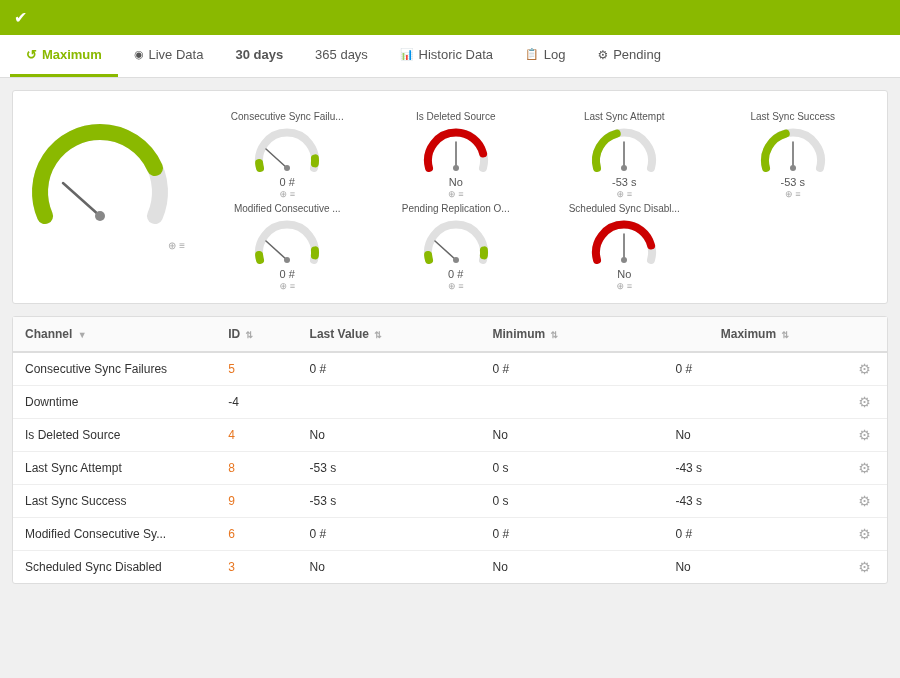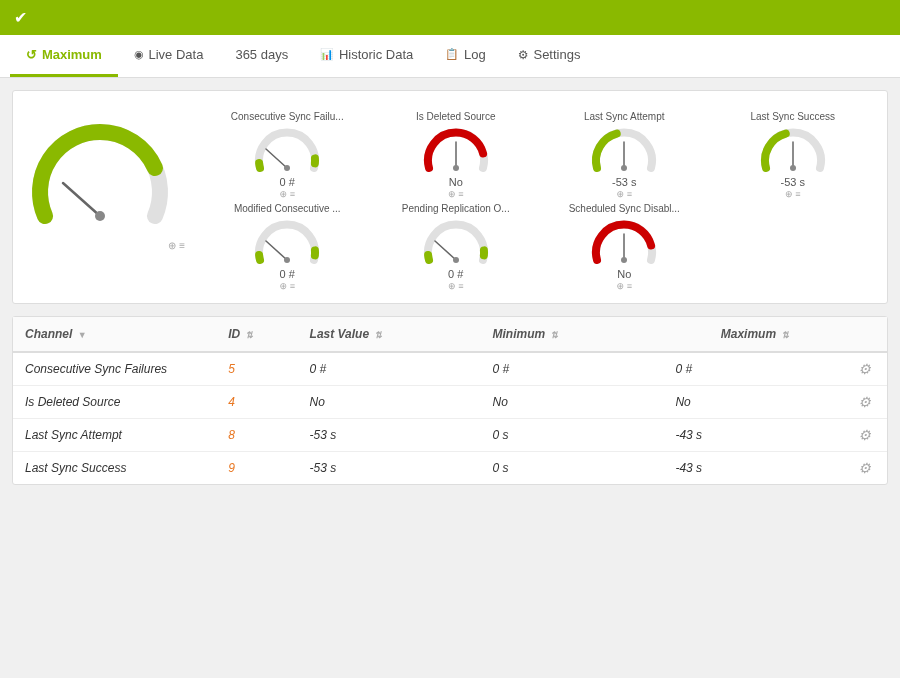--- a/index.html
+++ b/index.html
@@ -29,21 +29,21 @@
     .gauge-wrap { display: flex; flex-direction: column; align-items: center; }
     .gauge-label { font-size: 10px; color: #555; margin-bottom: 2px; text-align: right; white-space: nowrap; overflow: hidden; text-overflow: ellipsis; max-width: 120px; }
     .gauge-value { font-size: 11px; color: #555; margin-top: 2px; }
     .gauge-controls { font-size: 9px; color: #aaa; margin-top: 1px; }
 
     .main-gauge-bottom { display: flex; justify-content: space-between; width: 150px; margin-top: 4px; font-size: 11px; color: #555; }
     .main-gauge-center { font-size: 13px; color: #8ab900; }
 
     
     .table-panel { background: white; border: 1px solid #ddd; border-radius: 3px; padding: 0; }
-    table { width: 100%; border-collapse: collapse; font-style: italic; }
+    table { width: 100%; border-collapse: collapse; }
     th { text-align: left; padding: 10px 12px; font-size: 12px; color: #555; border-bottom: 2px solid #ddd; font-weight: bold; background: #fafafa; }
     td { padding: 8px 12px; font-size: 12px; color: #333; border-bottom: 1px solid #eee; }
     tr:last-child td { border-bottom: none; }
     .sort-icon { font-size: 9px; color: #aaa; margin-left: 2px; }
     .settings-icon-btn { color: #aaa; cursor: pointer; font-size: 14px; }
 
     .header-left { display: flex; align-items: baseline; flex-direction: column; }
     .header-row { display: flex; align-items: center; }
   </style>
 </head>
@@ -65,33 +65,36 @@
 <div class="tabs">
   <div class="tab active">
     <span style="font-size:13px;">↺</span>
     <span>Maximum</span>
   </div>
   <div class="tab">
     <span style="font-size:11px;">◉</span>
     <span>Live Data</span>
   </div>
   <div class="tab">
+    <span style="font-weight:bold;">30 days</span>
+  </div>
+  <div class="tab">
     <span>365 days</span>
   </div>
   <div class="tab">
     <span style="font-size:11px;">📊</span>
     <span>Historic Data</span>
   </div>
   <div class="tab">
     <span style="font-size:11px;">📋</span>
     <span>Log</span>
   </div>
   <div class="tab">
     <span style="font-size:12px;">⚙</span>
-    <span>Settings</span>
+    <span>Pending</span>
   </div>
 </div>
 
 <div class="main">
 
   <div class="gauge-panel">
     <div class="gauge-panel-title"></div>
     <div class="gauge-row">
 
       <div class="main-gauge">
@@ -229,20 +232,28 @@
       <tbody id="table-body">
       <tr>
     <td>Consecutive Sync Failures</td>
     <td style="color:#e87722">5</td>
     <td>0 #</td>
     <td>0 #</td>
     <td>0 #</td>
     <td><span class="settings-icon-btn">⚙</span></td>
   </tr>
           <tr>
+    <td>Downtime</td>
+    <td style="color:#333">-4</td>
+    <td></td>
+    <td></td>
+    <td></td>
+    <td><span class="settings-icon-btn">⚙</span></td>
+  </tr>
+          <tr>
     <td>Is Deleted Source</td>
     <td style="color:#e87722">4</td>
     <td>No</td>
     <td>No</td>
     <td>No</td>
     <td><span class="settings-icon-btn">⚙</span></td>
   </tr>
           <tr>
     <td>Last Sync Attempt</td>
     <td style="color:#e87722">8</td>
@@ -252,17 +263,33 @@
     <td><span class="settings-icon-btn">⚙</span></td>
   </tr>
           <tr>
     <td>Last Sync Success</td>
     <td style="color:#e87722">9</td>
     <td>-53 s</td>
     <td>0 s</td>
     <td>-43 s</td>
     <td><span class="settings-icon-btn">⚙</span></td>
   </tr>
+          <tr>
+    <td>Modified Consecutive Sy...</td>
+    <td style="color:#e87722">6</td>
+    <td>0 #</td>
+    <td>0 #</td>
+    <td>0 #</td>
+    <td><span class="settings-icon-btn">⚙</span></td>
+  </tr>
+          <tr>
+    <td>Scheduled Sync Disabled</td>
+    <td style="color:#e87722">3</td>
+    <td>No</td>
+    <td>No</td>
+    <td>No</td>
+    <td><span class="settings-icon-btn">⚙</span></td>
+  </tr>
         </tbody>
     </table>
   </div>
 
 </div>
 
 </body></html>

